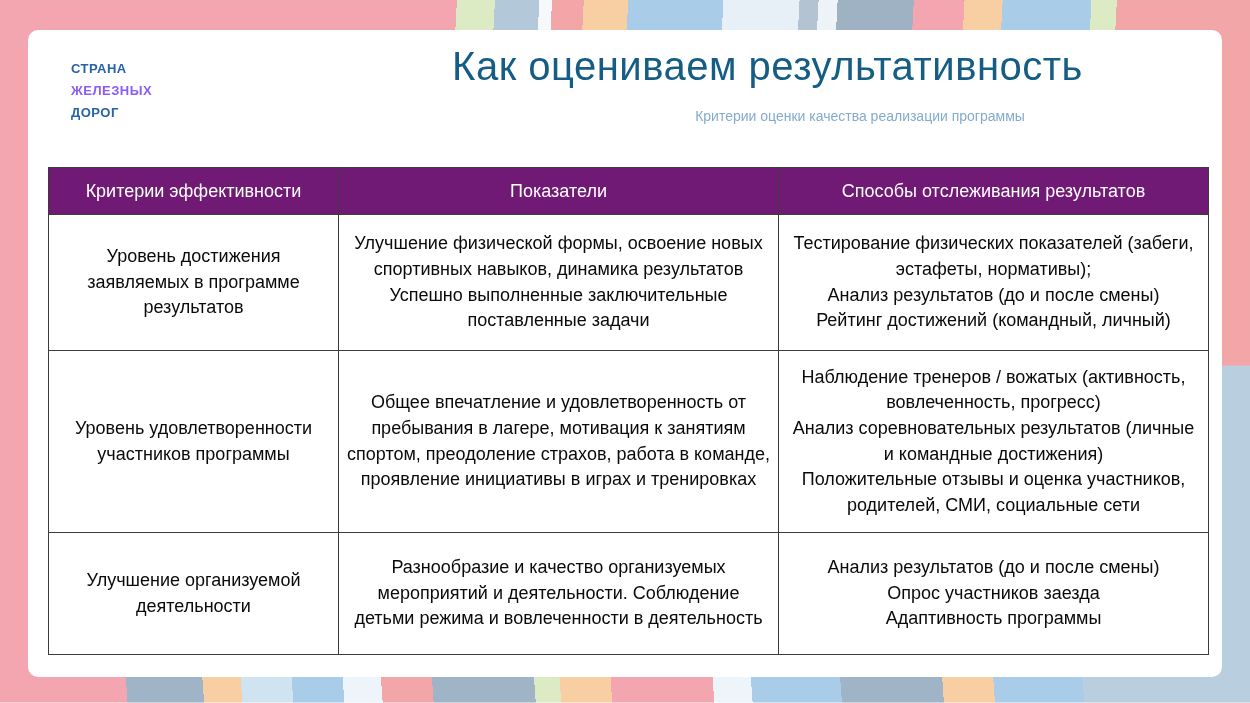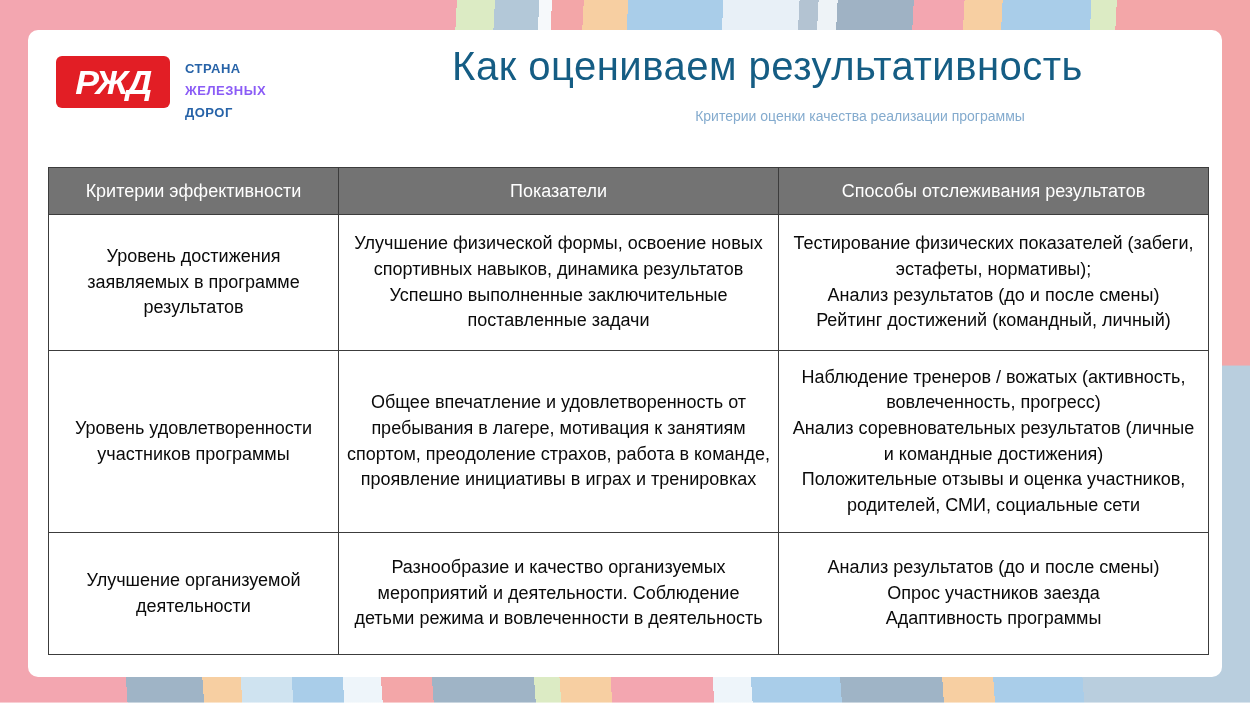--- a/index.html
+++ b/index.html
@@ -89,21 +89,21 @@
     border-collapse: collapse;
     table-layout: fixed;
   }
   .criteria-table th, .criteria-table td {
     border: 1px solid #3c3c3c;
     text-align: center;
     vertical-align: middle;
     padding: 4px 8px;
   }
   .criteria-table th {
-    background: #737373;
+    background: #701a75;
     color: #ffffff;
     font-size: 18px;
     font-weight: 400;
     height: 38px;
   }
   .criteria-table td {
     color: #0a0a0a;
     font-size: 18px;
     line-height: 1.42;
     white-space: pre-line;
@@ -113,23 +113,20 @@
   tr.row-3 { height: 122px; }
 </style>
 </head>
 <body>
 
 <div class="slide-bg"></div>
 
 <div class="card">
 
   <div class="logo">
-    <div class="logo-badge">
-      <span class="logo-rzd">РЖД</span>
-    </div>
     <div class="logo-lines">
       <div class="logo-l1">СТРАНА</div>
       <div class="logo-l2">ЖЕЛЕЗНЫХ</div>
       <div class="logo-l3">ДОРОГ</div>
     </div>
   </div>
 
   <h1 class="title">Как оцениваем результативность</h1>
   <div class="subtitle">Критерии оценки качества реализации программы</div>
 

